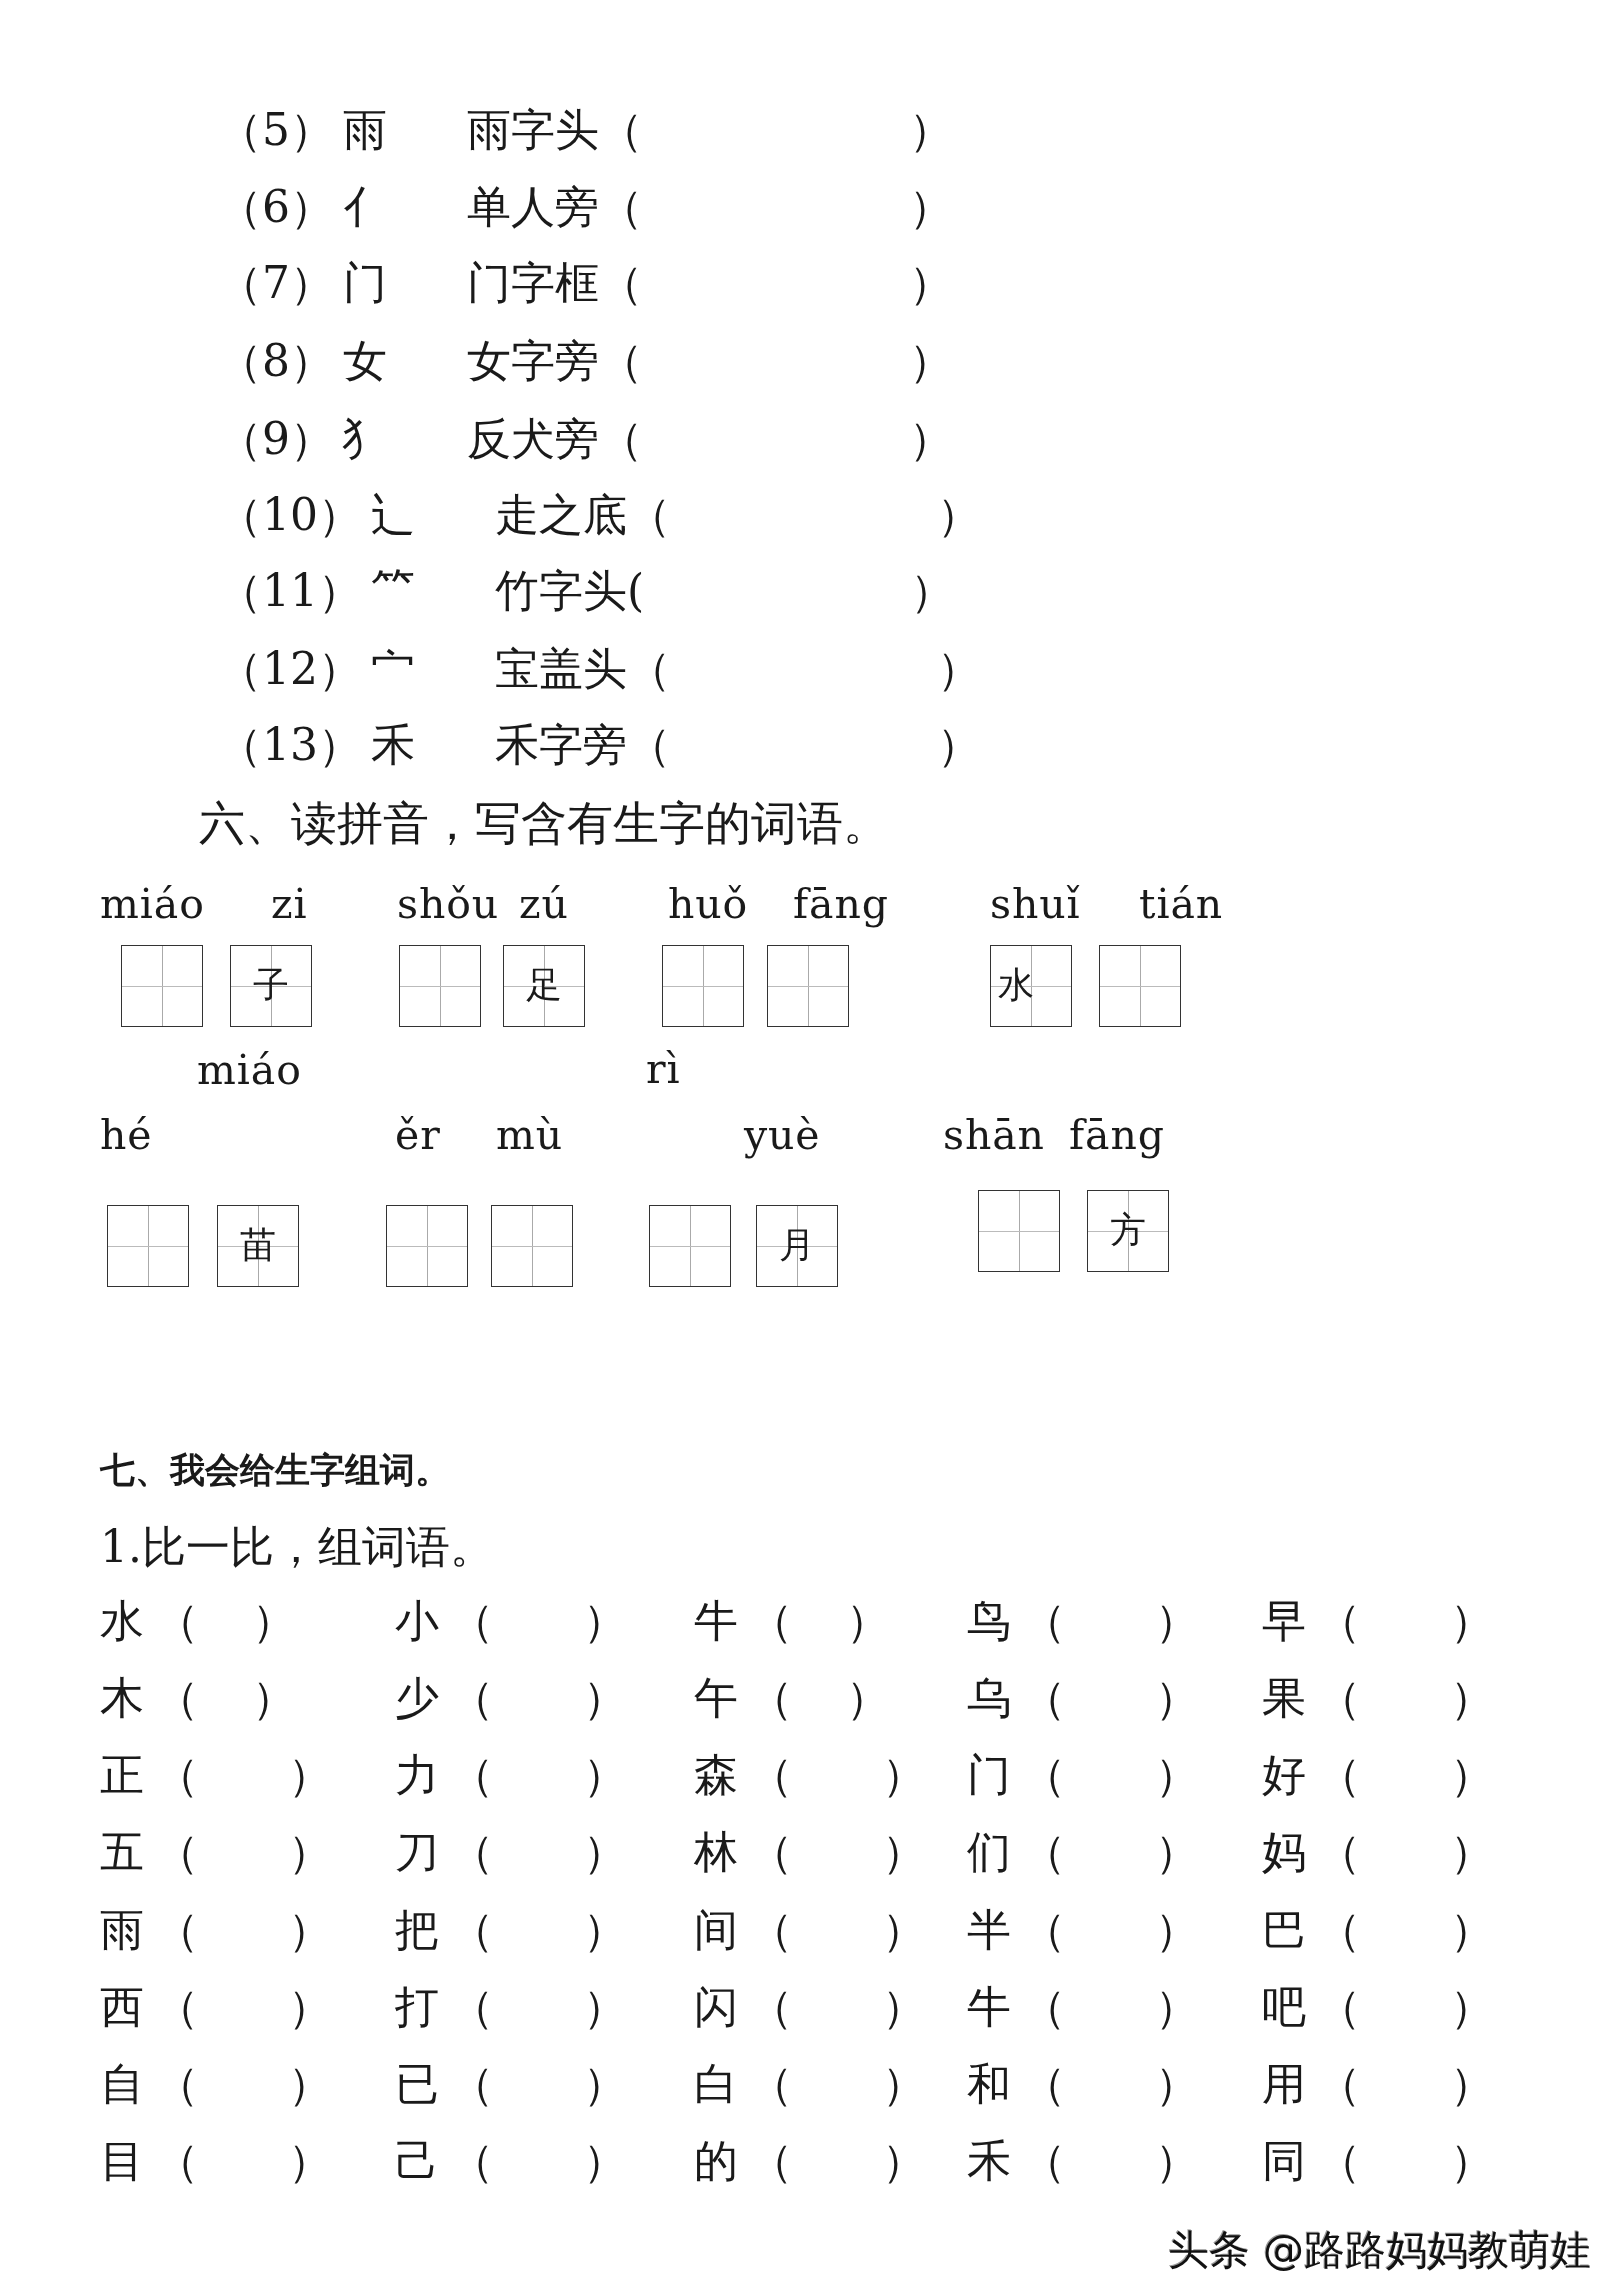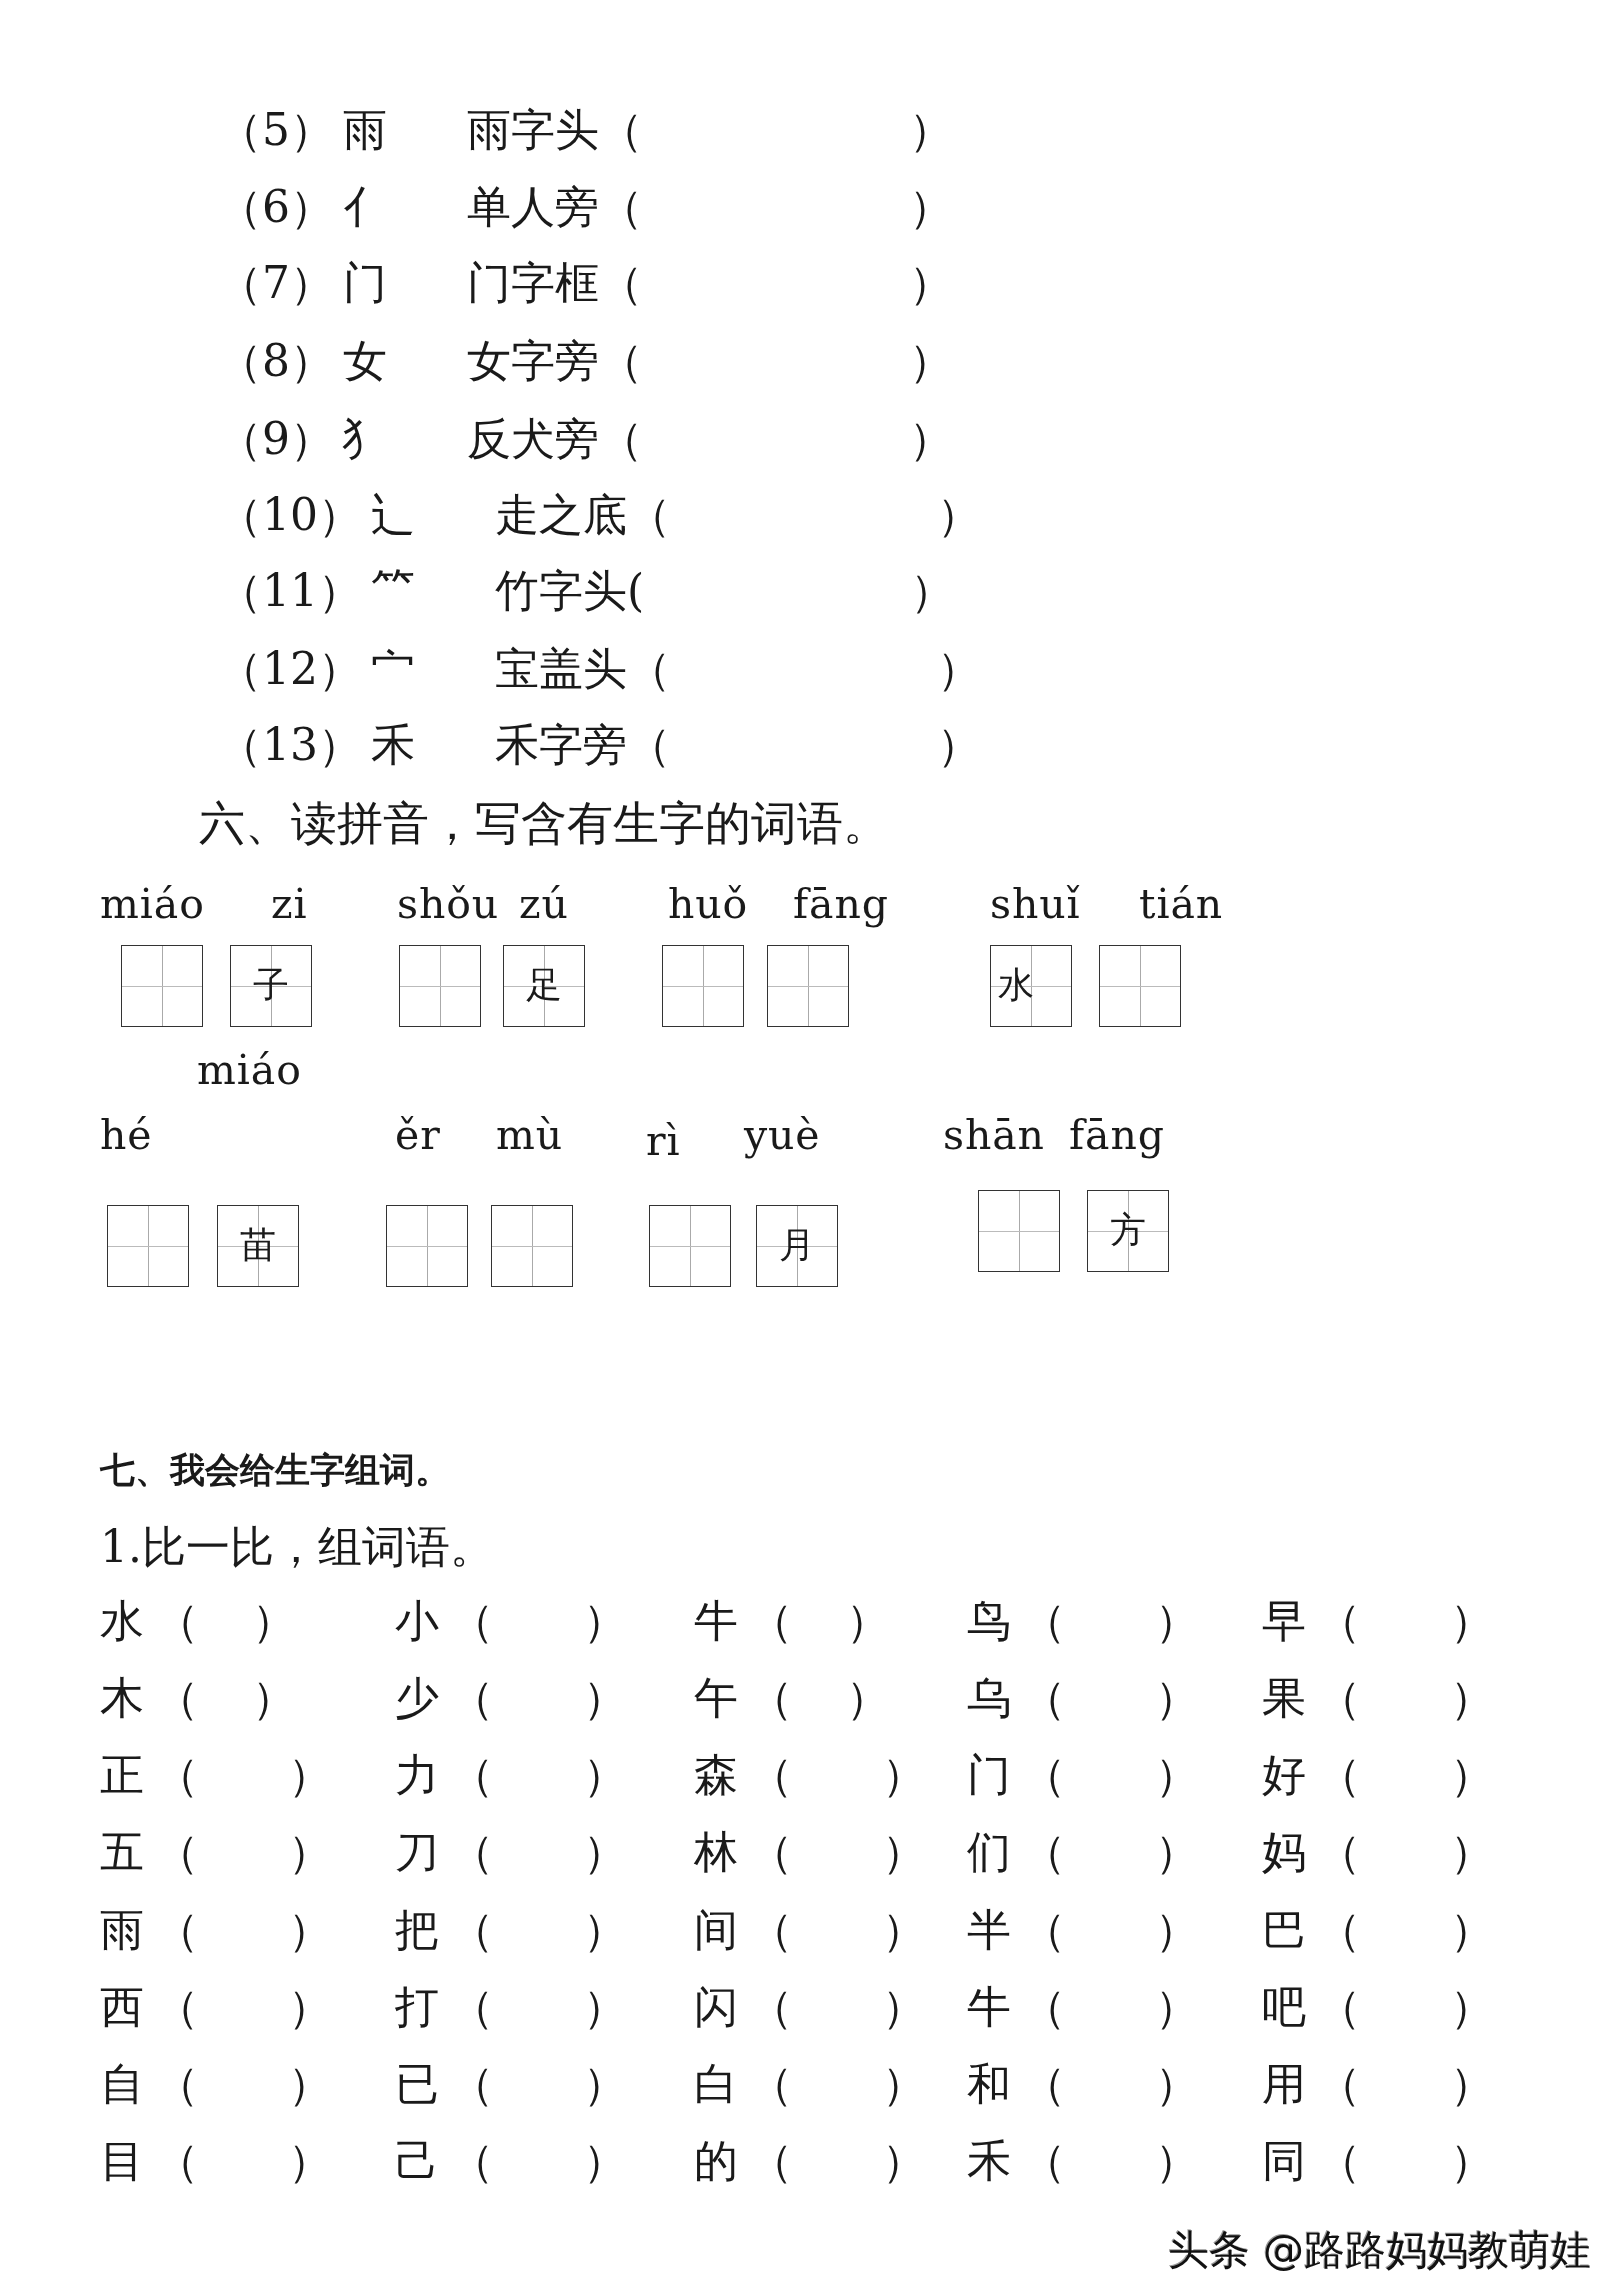--- a/index.html
+++ b/index.html
@@ -127,21 +127,21 @@
     <span class="ch" style="text-align:left;padding-left:7px">水</span>
   </div>
 <div class="tianzi" style="left:1099px;top:945px">
     <span class="ch"></span>
   </div>
 
 <div class="py" style="left:100px;top:1110px">hé</div>
 <div class="py" style="left:197px;top:1045px">miáo</div>
 <div class="py" style="left:395px;top:1110px">ěr</div>
 <div class="py" style="left:496px;top:1110px">mù</div>
-<div class="py" style="left:646px;top:1116px">rì</div>
+<div class="py" style="left:646px;top:1044px">rì</div>
 <div class="py" style="left:744px;top:1110px">yuè</div>
 <div class="py" style="left:943px;top:1110px">shān</div>
 <div class="py" style="left:1069px;top:1110px">fāng</div>
 
 <div class="tianzi" style="left:107px;top:1205px">
     <span class="ch"></span>
   </div>
 <div class="tianzi" style="left:217px;top:1205px">
     <span class="ch">苗</span>
   </div>

